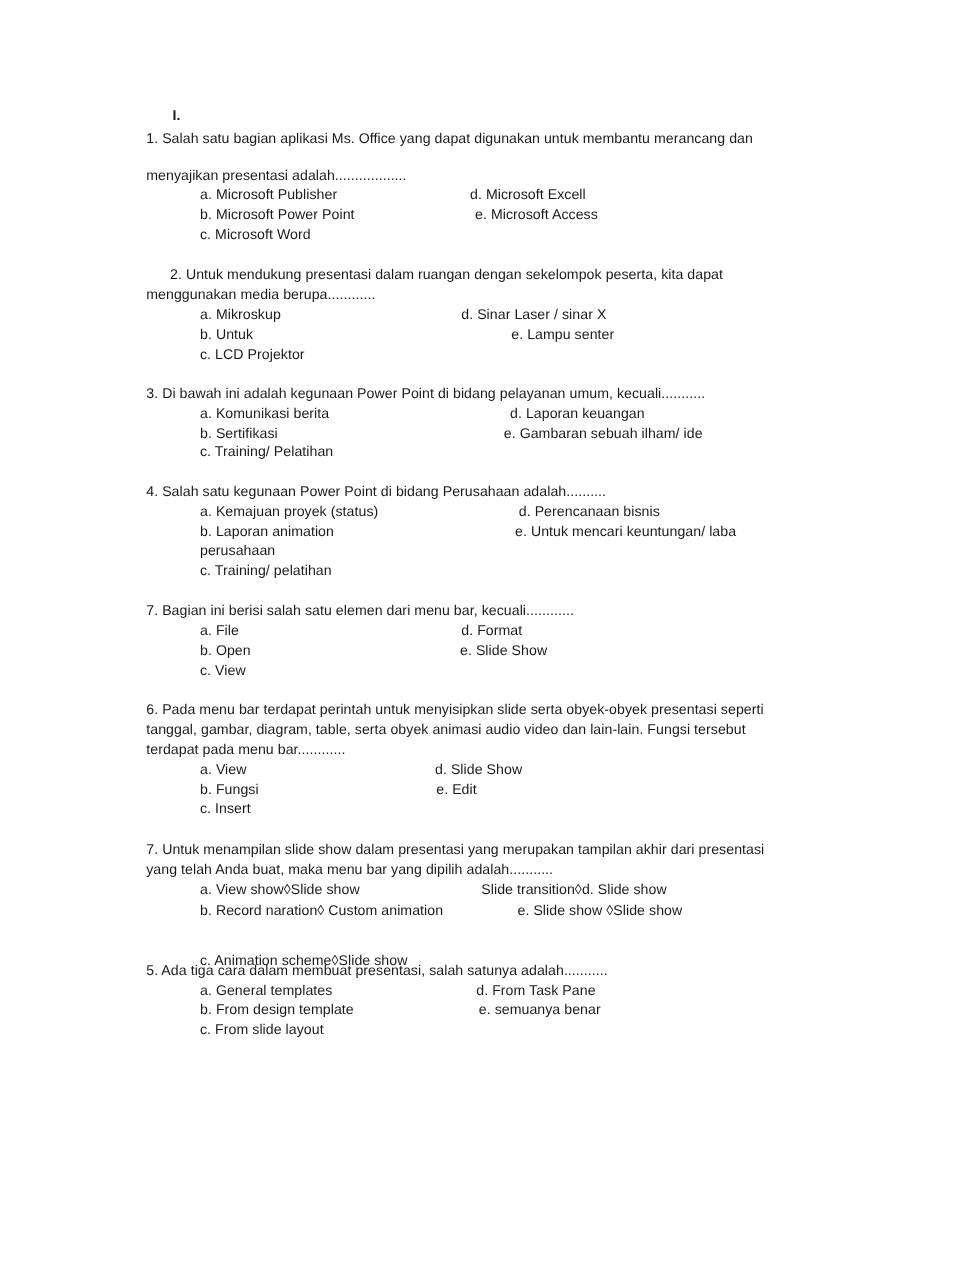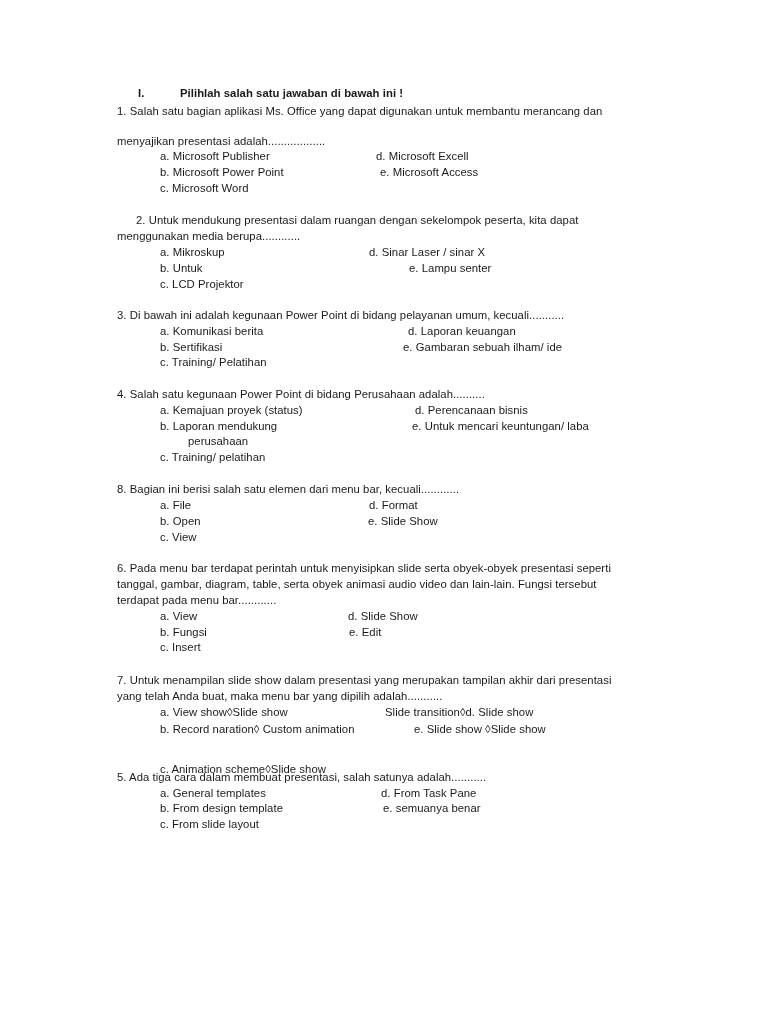--- a/index.html
+++ b/index.html
@@ -8,21 +8,20 @@
   .page { position: absolute; left: 0; top: 0; width: 768px; height: 1024px; background: #ffffff; }
   .t { position: absolute; font-size: 11.3px; line-height: 16px; white-space: nowrap; letter-spacing: 0.05px; }
   .b { font-weight: bold; }
 </style>
 </head>
 <body>
 
 <div class="page">
 
   <div class="t b" style="left:138px;top:85px;">I.</div>
-  <div class="t b" style="left:180px;top:85px;">Pilihlah salah satu jawaban di bawah ini !</div>
 
   <div>
     <div class="t" style="left:117px;top:103px;">1. Salah satu bagian aplikasi Ms. Office yang dapat digunakan untuk membantu merancang dan</div>
     <div class="t" style="left:117px;top:133px;">menyajikan   presentasi adalah..................</div>
     <div class="t" style="left:160px;top:148px;">a. Microsoft Publisher</div>
     <div class="t" style="left:376px;top:148px;">d. Microsoft Excell</div>
     <div class="t" style="left:160px;top:164px;">b. Microsoft Power Point</div>
     <div class="t" style="left:380px;top:164px;">e. Microsoft Access</div>
     <div class="t" style="left:160px;top:180px;">c. Microsoft Word</div>
   </div>
@@ -43,28 +42,28 @@
     <div class="t" style="left:408px;top:323px;">d. Laporan keuangan</div>
     <div class="t" style="left:160px;top:339px;">b. Sertifikasi</div>
     <div class="t" style="left:403px;top:339px;">e. Gambaran sebuah ilham/ ide</div>
     <div class="t" style="left:160px;top:354px;">c. Training/ Pelatihan</div>
   </div>
 
   <div>
     <div class="t" style="left:117px;top:386px;">4. Salah satu kegunaan Power Point di bidang Perusahaan adalah..........</div>
     <div class="t" style="left:160px;top:402px;">a. Kemajuan proyek (status)</div>
     <div class="t" style="left:415px;top:402px;">d. Perencanaan bisnis</div>
-    <div class="t" style="left:160px;top:418px;">b. Laporan mendukung</div>
+    <div class="t" style="left:160px;top:418px;">b. Laporan animation</div>
     <div class="t" style="left:412px;top:418px;">e. Untuk mencari keuntungan/ laba</div>
-    <div class="t" style="left:160px;top:433px;margin-left:28px;">perusahaan</div>
+    <div class="t" style="left:160px;top:433px;">perusahaan</div>
     <div class="t" style="left:160px;top:449px;">c. Training/ pelatihan</div>
   </div>
 
   <div>
-    <div class="t" style="left:117px;top:481px;">8. Bagian ini berisi salah satu elemen dari menu bar, kecuali............</div>
+    <div class="t" style="left:117px;top:481px;">7. Bagian ini berisi salah satu elemen dari menu bar, kecuali............</div>
     <div class="t" style="left:160px;top:497px;">a. File</div>
     <div class="t" style="left:369px;top:497px;">d. Format</div>
     <div class="t" style="left:160px;top:513px;">b. Open</div>
     <div class="t" style="left:368px;top:513px;">e. Slide Show</div>
     <div class="t" style="left:160px;top:529px;">c. View</div>
   </div>
 
   <div>
     <div class="t" style="left:117px;top:560px;">6. Pada menu bar terdapat perintah untuk menyisipkan slide serta obyek-obyek presentasi seperti</div>
     <div class="t" style="left:117px;top:576px;">tanggal, gambar, diagram, table, serta obyek animasi audio video dan lain-lain. Fungsi tersebut</div>

